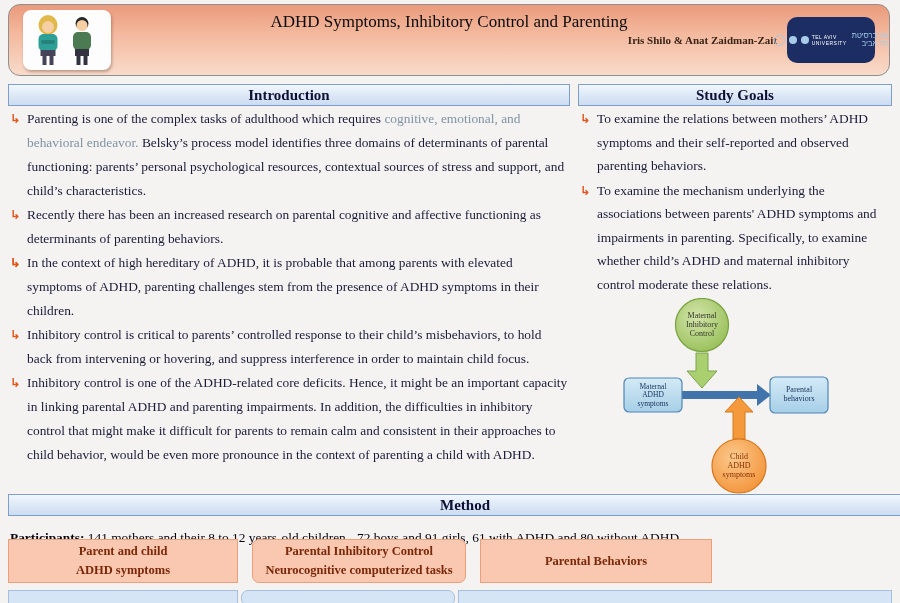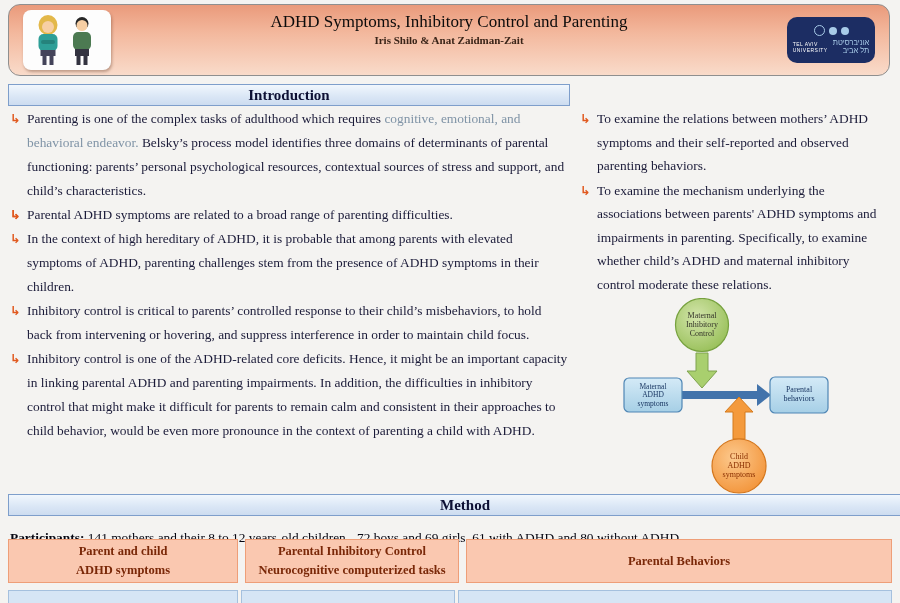--- a/index.html
+++ b/index.html
@@ -14,26 +14,26 @@
     border:1.5px solid #8f8f8f; border-radius:12px;
     background:linear-gradient(180deg,#ea9a7b 0%,#f3b89d 40%,#f9dbca 100%);
   }
   .illustration {
     position:absolute; left:14px; top:5px; width:88px; height:60px;
     background:#fdfdfd; border-radius:8px; box-shadow:1px 2px 3px rgba(80,40,20,.35);
     overflow:hidden;
   }
   .title-block { position:absolute; left:112px; right:112px; top:6px; text-align:center; }
   .title-line { font-size:17px; font-weight:normal; color:#0b0b0b; line-height:21px; }
-  .authors { margin-top:2px; font-size:11px; font-weight:bold; color:#3a2418; }
+  .authors { margin-top:2px; font-size:11px; font-weight:bold; color:#3a2418;text-align:right; }
 
   .logo {
     position:absolute; right:14px; top:12px; width:88px; height:46px;
     background:#1c2d63; border-radius:10px;
-    display:flex; flex-direction:column; align-items:center; justify-content:center; gap:3px;
+    display:flex; flex-direction:row; align-items:center; justify-content:center; gap:3px;
     font-family:"Liberation Sans", sans-serif;
   }
   .logo-icons { display:flex; gap:4px; align-items:center; }
   .logo-ring { width:9px; height:9px; border:1.6px solid #a8cbe8; border-radius:50%; display:inline-block; }
   .logo-dot { width:8px; height:8px; background:#a8cbe8; border-radius:50%; display:inline-block; }
   .logo-row { display:flex; gap:5px; align-items:center; }
   .logo-en { font-size:5px; line-height:6px; color:#ffffff; letter-spacing:.5px; text-align:left; }
   .logo-he { font-size:7.5px; line-height:8px; color:#a8cbe8; text-align:right; direction:rtl; }
 
   
@@ -60,27 +60,27 @@
   .goals-list li { font-size:13.4px; line-height:23.5px; margin-bottom:1px; }
   .muted { color:#7f93a6; }
 
   
   .diagram { position:absolute; left:578px; top:298px; width:314px; height:197px; }
   .diagram text { font-family:"Liberation Serif", serif; }
 
   
   .participants { position:absolute; left:10px; top:517px; width:880px; font-size:13.4px; color:#050510; }
   .participants b { font-weight:bold;text-decoration:underline; }
-  .method-table { position:absolute; left:8px; top:539px; width:884px; display:flex; gap:7px; }
+  .method-table { position:absolute; left:8px; top:539px; width:704px; display:flex; gap:14px; }
   .mcell {
     height:44px; background:#fac8b0; border:1px solid #ee9e78; box-sizing:border-box;
     display:flex; flex-direction:column; align-items:center; justify-content:center;
     font-weight:bold; font-size:12.5px; color:#7a2808; line-height:19px; text-align:center;
   }
-  .mc1 { width:230px; } .mc2 { width:214px; } .mc3 { flex:1; }
+  .mc1 { width:230px; } .mc2 { width:214px;border-radius:7px; } .mc3 { flex:1; }
   .partial-row { position:absolute; left:8px; top:590px; width:884px; display:flex; gap:3px; }
   .pcell { height:16px; background:#d6e5f5; border:1px solid #a5c0de; box-sizing:border-box; }
 </style>
 </head>
 <body>
 
 <div class="poster">
 
   <div class="poster-header">
     <div class="illustration">
@@ -119,32 +119,35 @@
           <div>אוניברסיטת</div>
           <div>תל אביב</div>
         </div>
       </div>
     </div>
   </div>
 
   <div class="sec-bar bar-intro">
     <span>Introduction</span>
   </div>
+  <div class="sec-bar bar-goals">
+    <span>Study Goals</span>
+  </div>
 
   <ul class="bullets intro-list">
     <li>
       <span class="bi">↳</span>
       <span><span>Parenting is one of the complex tasks of adulthood which requires </span><span class="muted">cognitive, emotional, and behavioral endeavor.</span><span> Belsky’s process model identifies three domains of determinants of parental functioning:  parents’ personal psychological resources, contextual sources of stress and support, and child’s characteristics.</span></span>
     </li>
     <li>
       <span class="bi">↳</span>
-    </li>
-    <li>
-      <span class="bi">↳</span>
-      <span>Parental ADHD symptoms are related to a broad range of parenting difficulties.</span>
+      <span>Recently there has been an increased research on parental cognitive and affective functioning as determinants of parenting behaviors.</span>
+    </li>
+    <li>
+      <span class="bi">↳</span>
     </li>
     <li>
       <span class="bi">↳</span>
       <span>In the context of high hereditary of ADHD, it is probable that among parents with elevated symptoms of ADHD, parenting challenges stem from the presence of ADHD symptoms in their children.</span>
     </li>
     <li>
       <span class="bi">↳</span>
       <span>Inhibitory control is critical to parents’ controlled response to their child’s misbehaviors, to hold back from intervening or hovering, and suppress interference in order to maintain child focus.</span>
     </li>
     <li>
@@ -215,21 +218,21 @@
         <text x="161" y="161" text-anchor="middle" font-size="8" fill="#8a2f00">Child</text>
         <text x="161" y="170" text-anchor="middle" font-size="8" fill="#8a2f00">ADHD</text>
         <text x="161" y="179" text-anchor="middle" font-size="8" fill="#8a2f00">symptoms</text>
       </g>
     </svg>
   </div>
 
   <div class="sec-bar bar-method">
     <span>Method</span>
   </div>
-  <p class="participants"><b>Participants:</b><span> 141 mothers and their 8 to 12 years-old children - 72 boys and 69 girls, 61 with ADHD and 80 without ADHD.</span></p>
+  <p class="participants"><b>Participants:</b><span> 141 mothers and their 8 to 12 years-old children - 72 boys and 91 girls, 61 with ADHD and 80 without ADHD.</span></p>
 
   <div class="method-table">
     <div class="mcell mc1">
       <div>Parent and child</div>
       <div>ADHD symptoms</div>
     </div>
     <div class="mcell mc2">
       <div>Parental Inhibitory Control</div>
       <div>Neurocognitive computerized tasks</div>
     </div>

